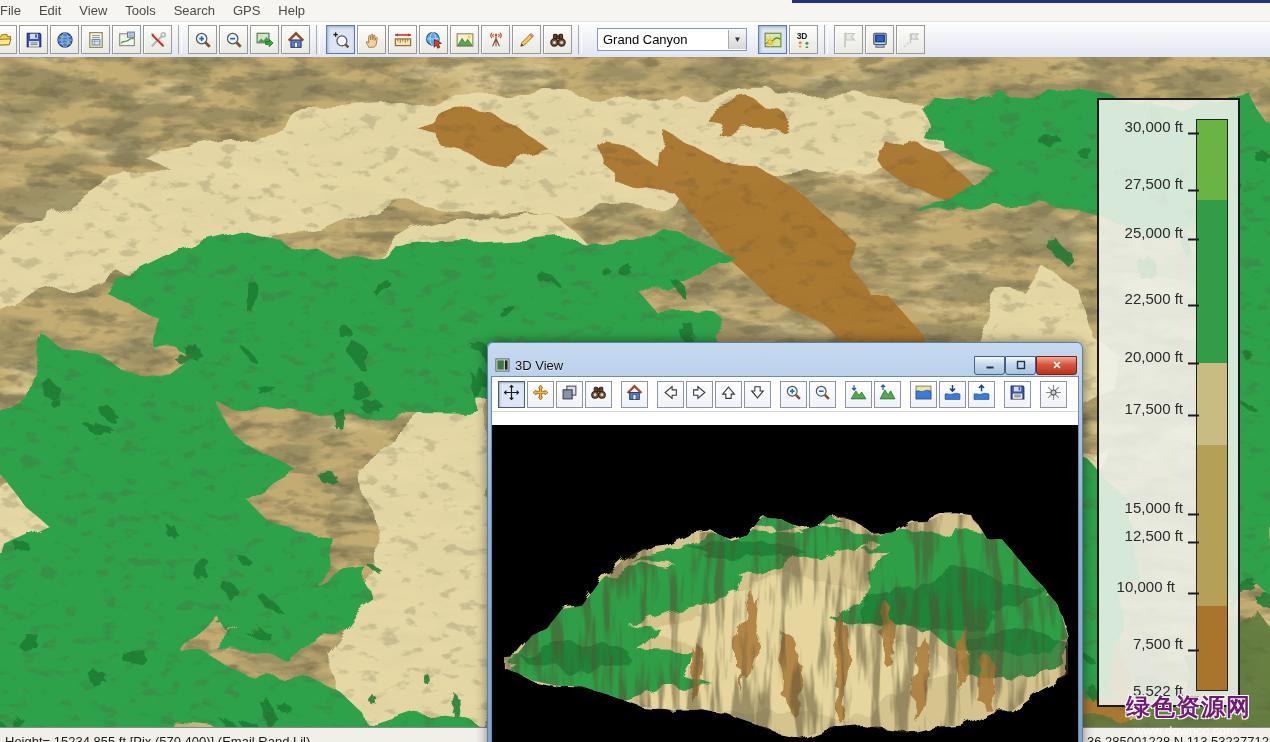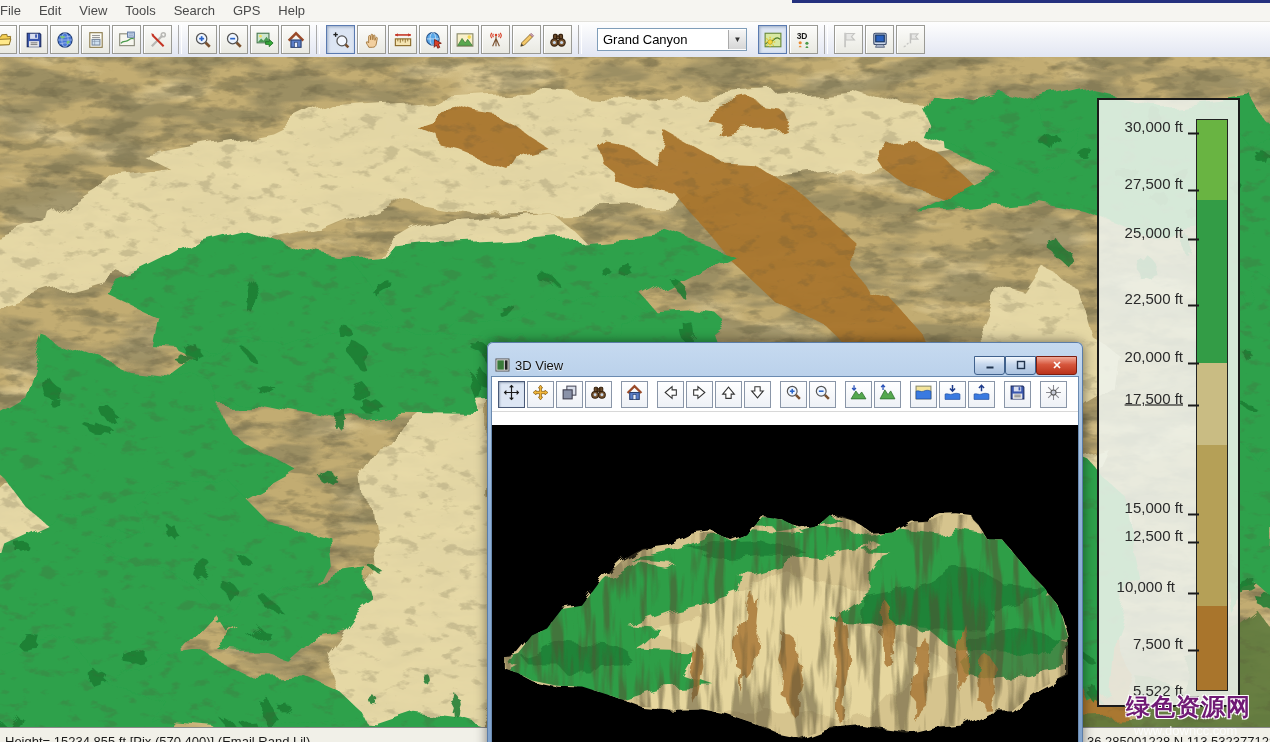--- a/index.html
+++ b/index.html
@@ -519,21 +519,21 @@
       <span class="lg-tick"></span>
     </div>
     <div class="lg-row" style="top: 198.35px;">
       <span class="lg-lbl">22,500 ft</span>
       <span class="lg-tick"></span>
     </div>
     <div class="lg-row" style="top: 255.8px;">
       <span class="lg-lbl">20,000 ft</span>
       <span class="lg-tick"></span>
     </div>
-    <div class="lg-row" style="top: 298px; text-decoration: underline;">
+    <div class="lg-row" style="top: 308px;">
       <span class="lg-lbl">17,500 ft</span>
       <span class="lg-tick"></span>
     </div>
     <div class="lg-row" style="top: 370.7px; margin-top: 36px;">
       <span class="lg-lbl">15,000 ft</span>
       <span class="lg-tick"></span>
     </div>
     <div class="lg-row" style="top: 435px;">
       <span class="lg-lbl">12,500 ft</span>
       <span class="lg-tick"></span>

